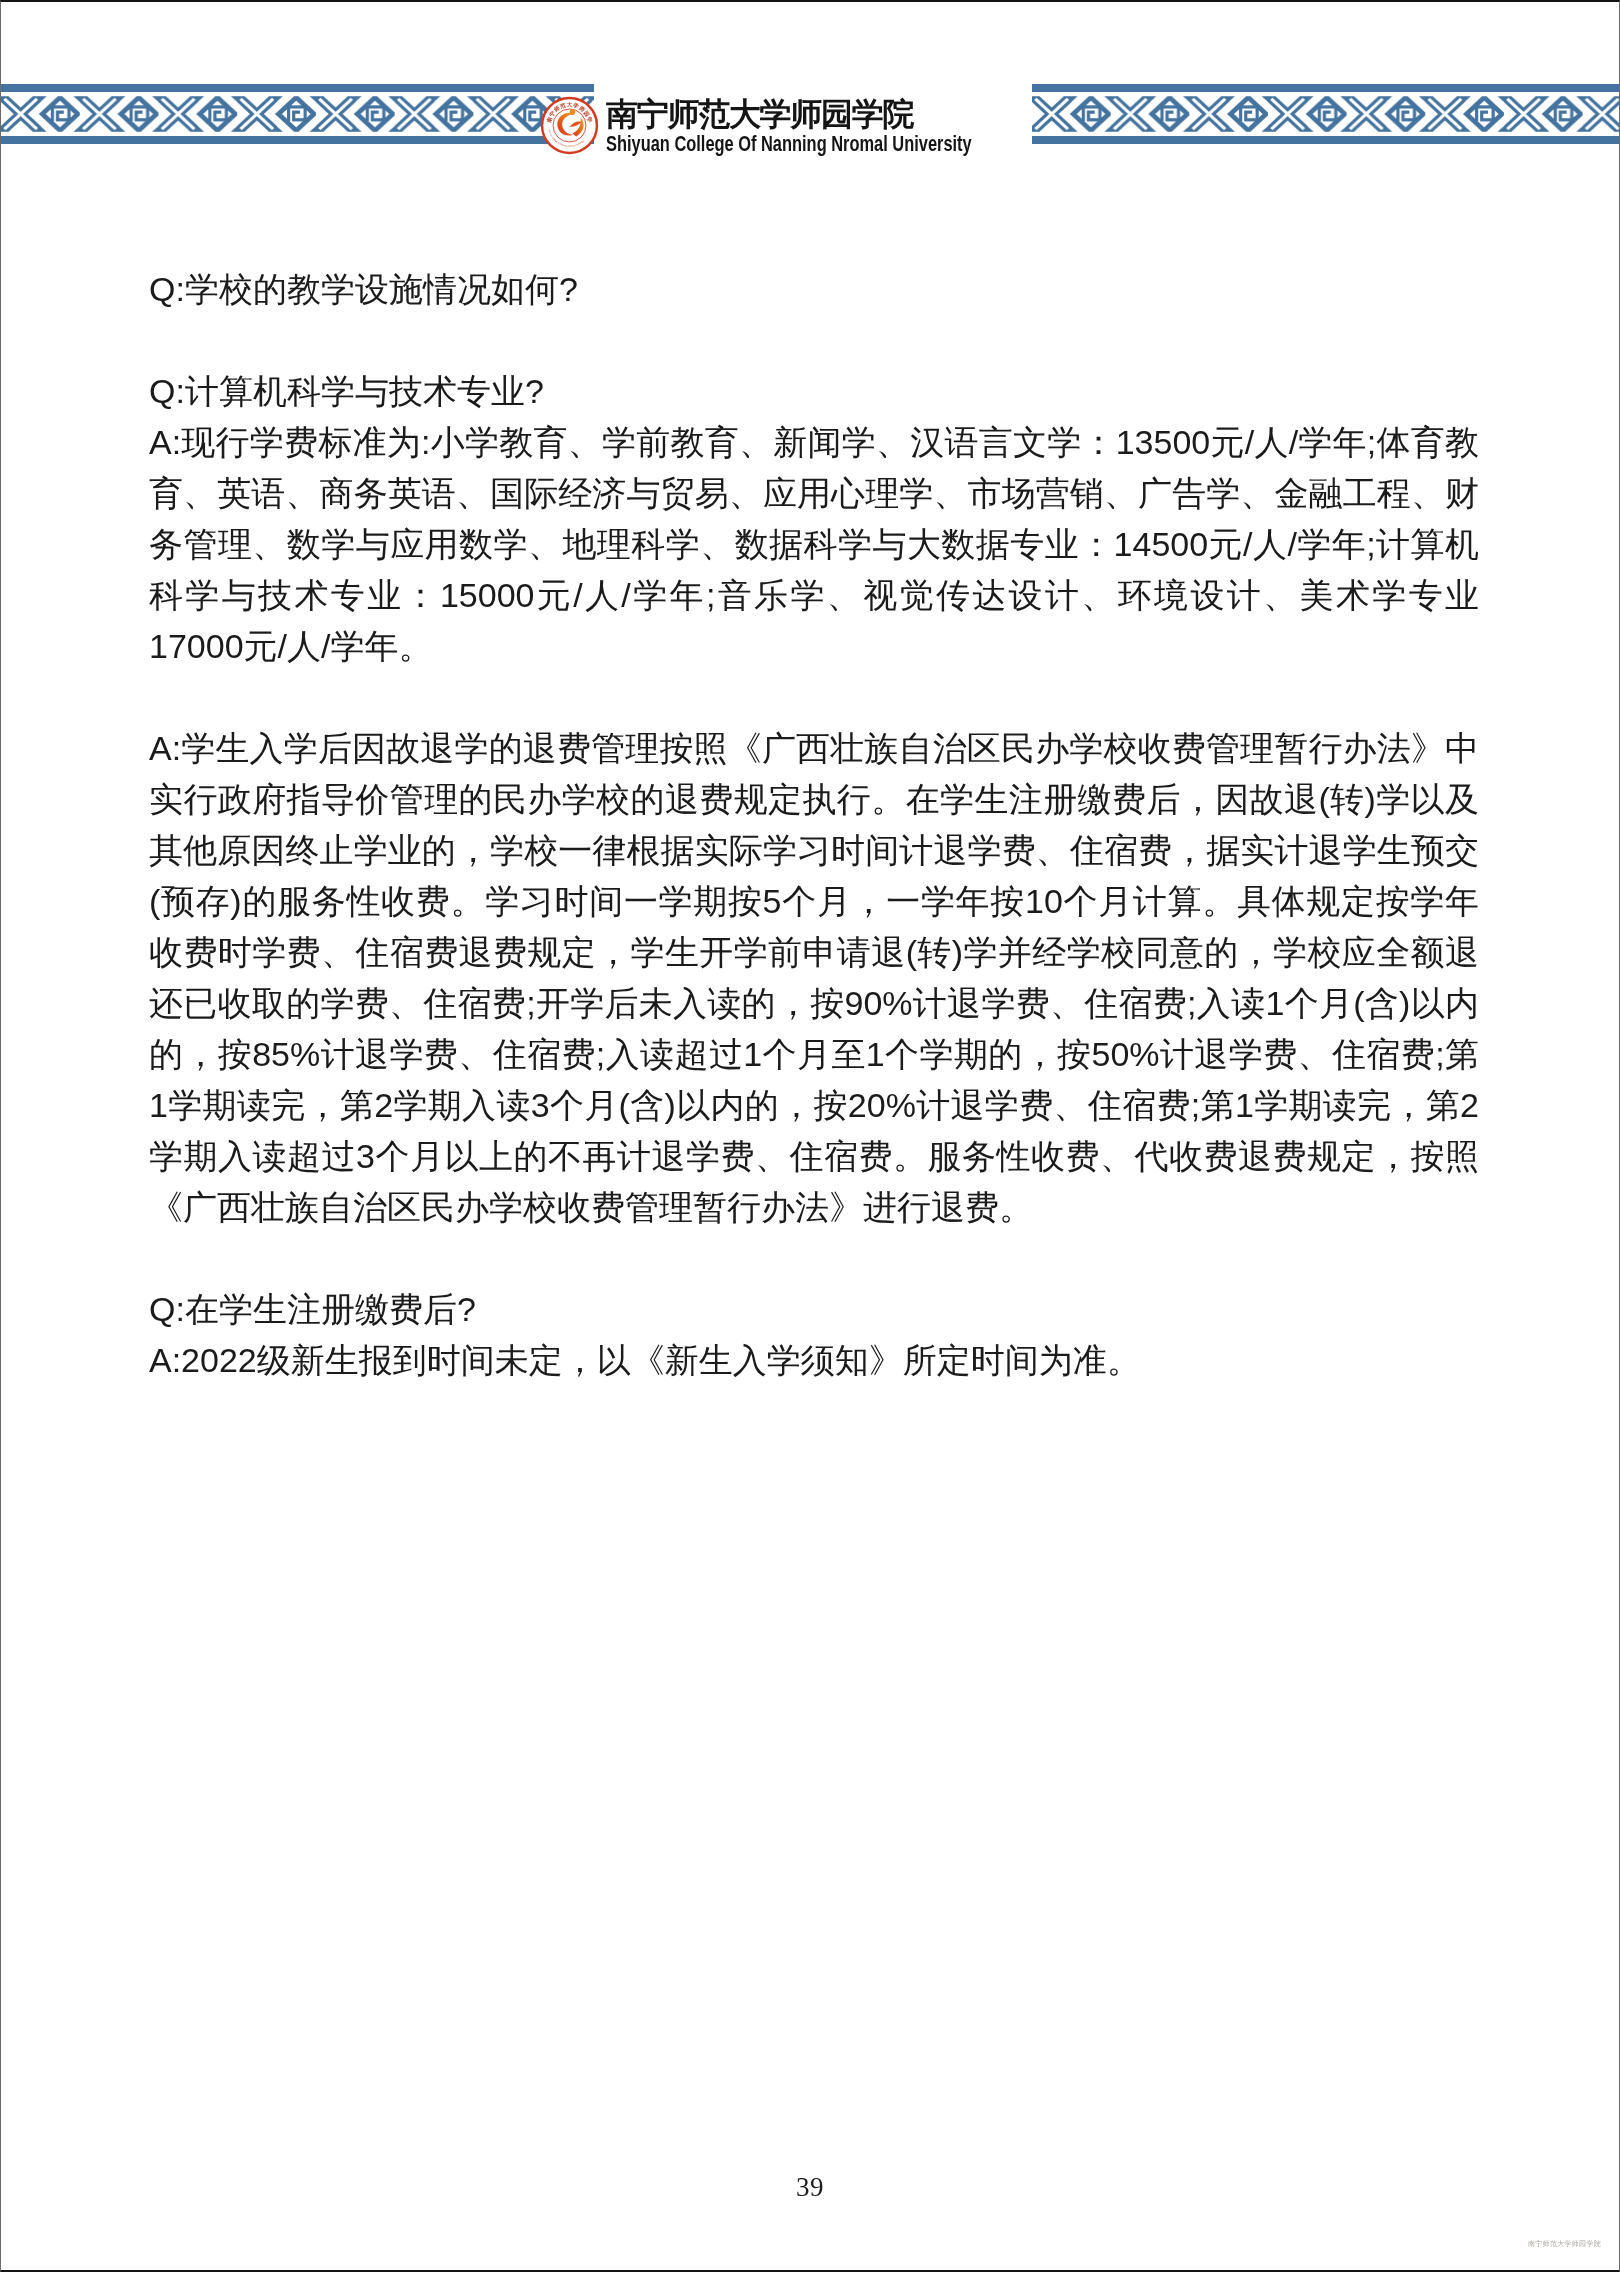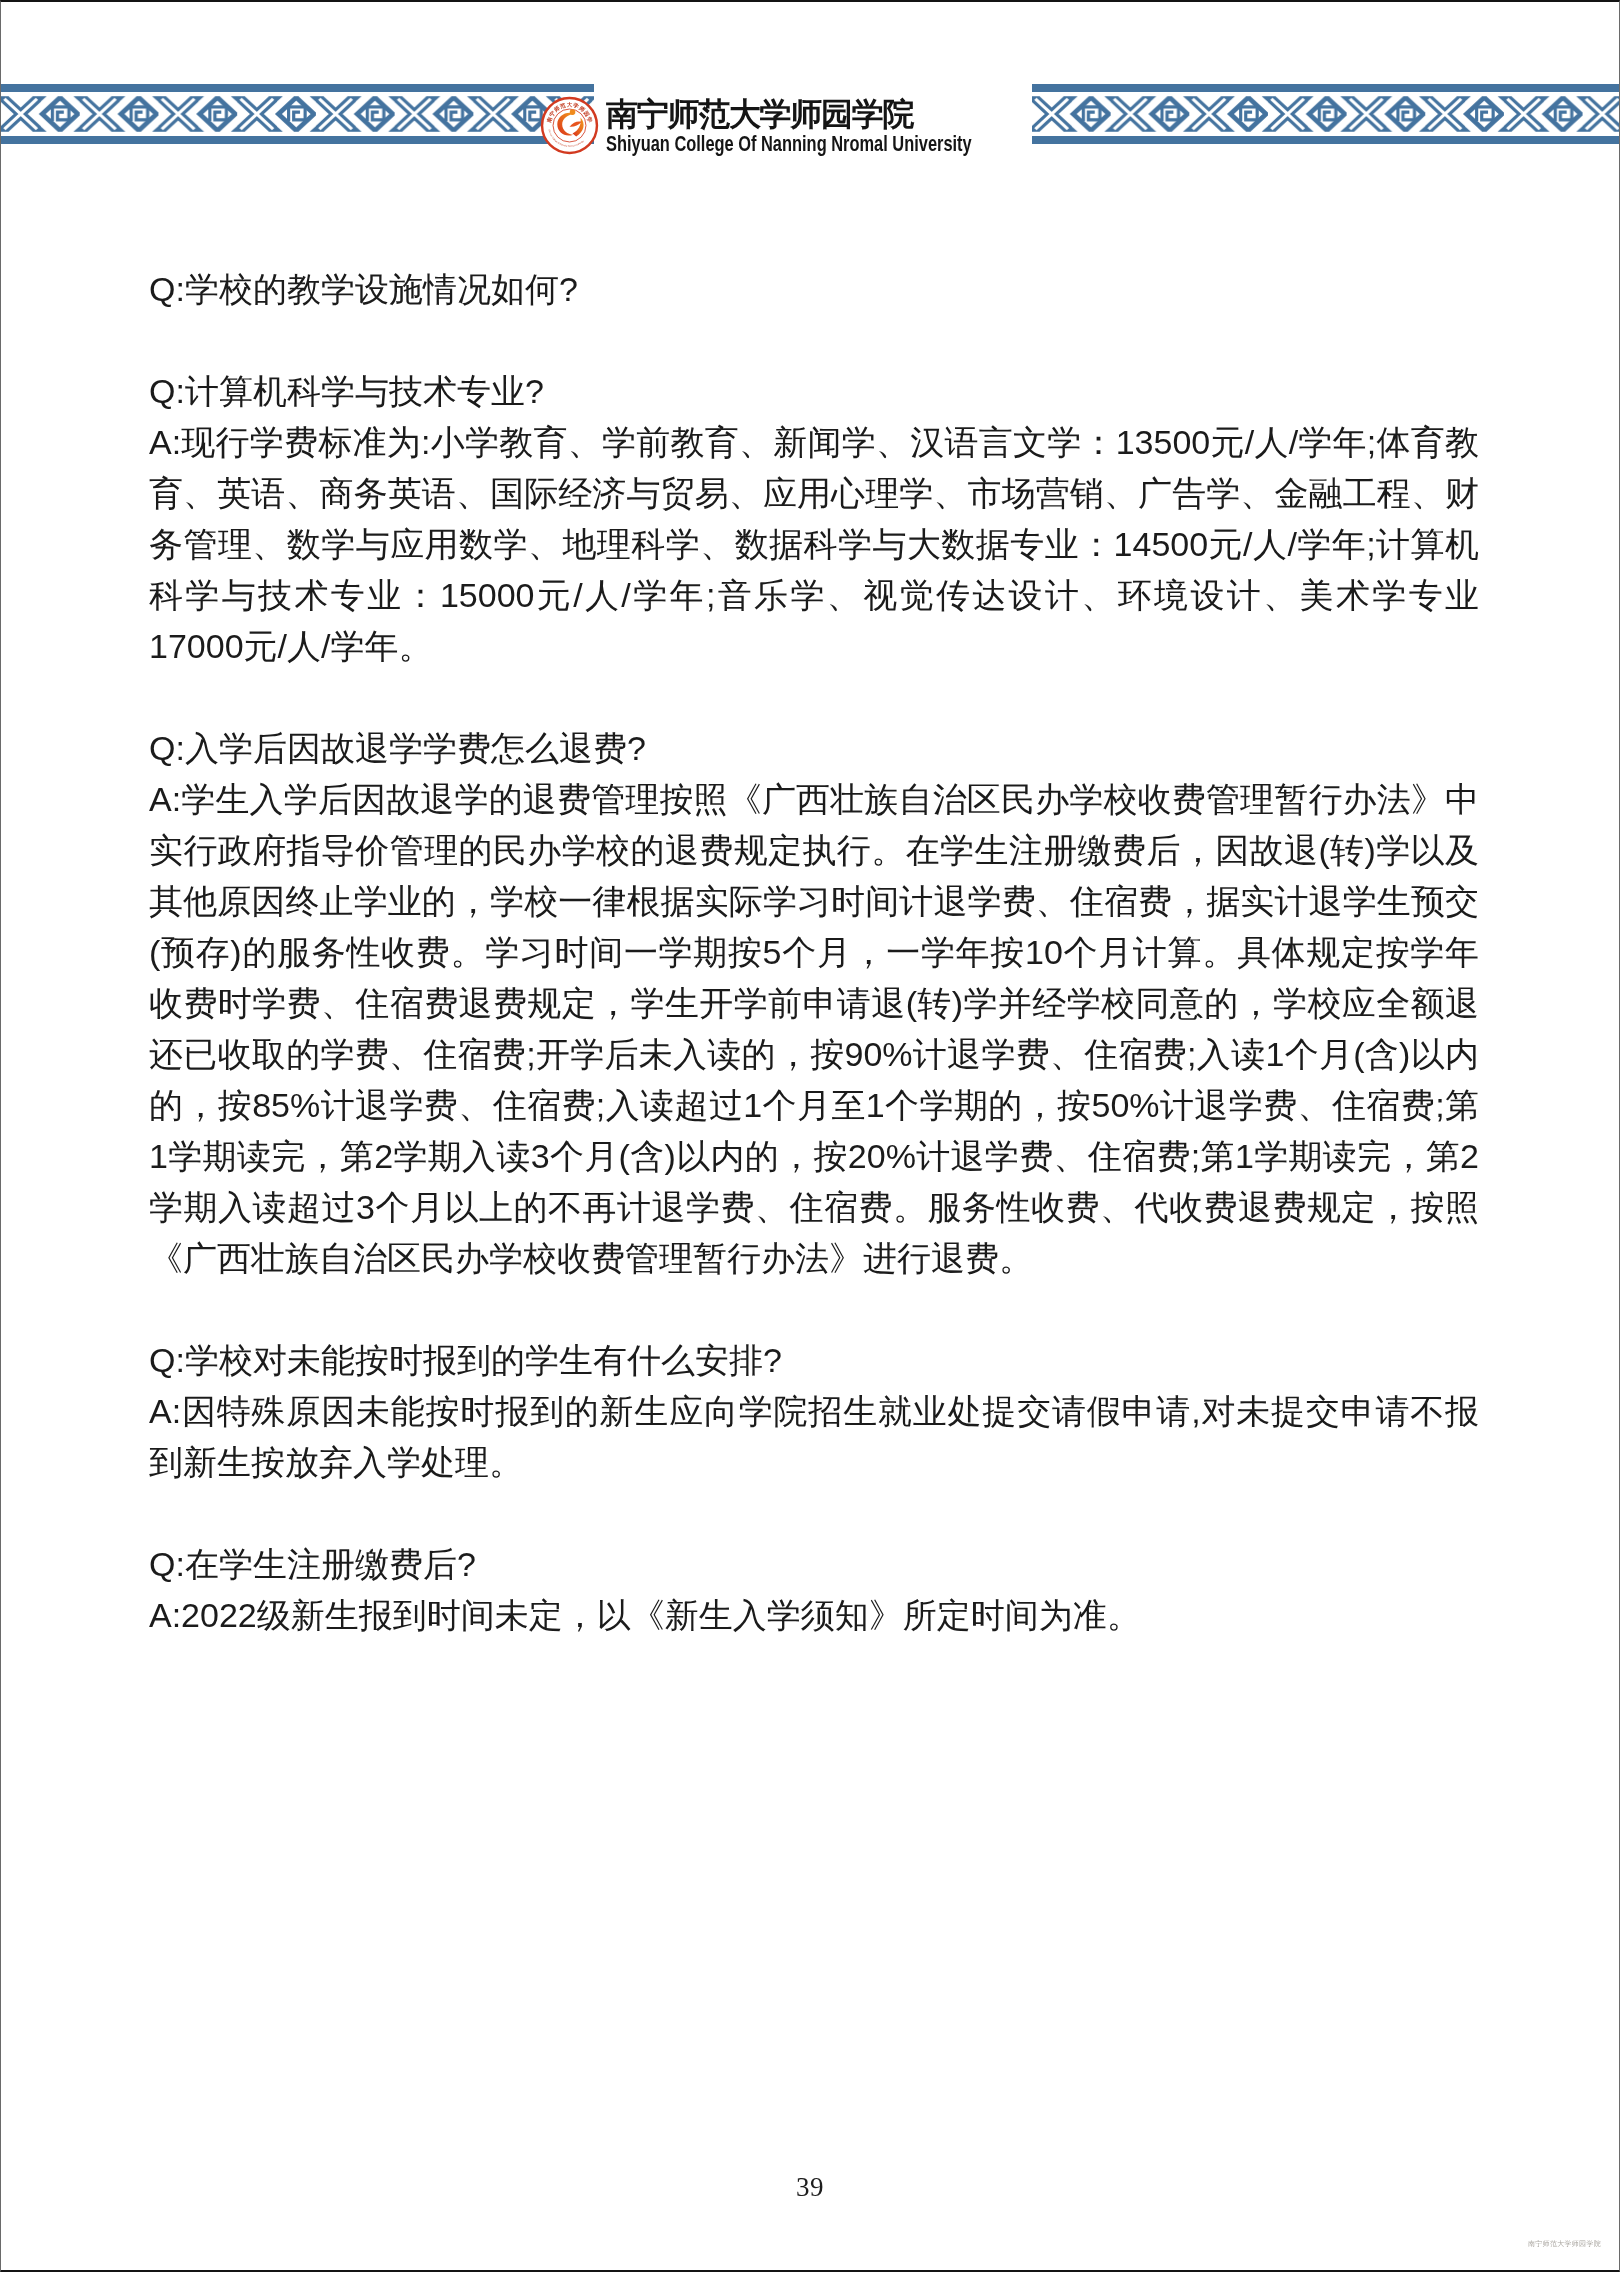--- a/index.html
+++ b/index.html
@@ -150,26 +150,21 @@
 
   <main class="content">
     <div class="qa">
       <div class="q">Q:学校的教学设施情况如何?</div>
     </div>
     <div class="qa">
       <div class="q">Q:计算机科学与技术专业?</div>
       <div class="a">A:现行学费标准为:小学教育、学前教育、新闻学、汉语言文学：13500元/人/学年;体育教育、英语、商务英语、国际经济与贸易、应用心理学、市场营销、广告学、金融工程、财务管理、数学与应用数学、地理科学、数据科学与大数据专业：14500元/人/学年;计算机科学与技术专业：15000元/人/学年;音乐学、视觉传达设计、环境设计、美术学专业17000元/人/学年。</div>
     </div>
     <div class="qa">
-      <div class="q">Q:入学后因故退学学费怎么退费?</div>
       <div class="a">A:学生入学后因故退学的退费管理按照《广西壮族自治区民办学校收费管理暂行办法》中实行政府指导价管理的民办学校的退费规定执行。在学生注册缴费后，因故退(转)学以及其他原因终止学业的，学校一律根据实际学习时间计退学费、住宿费，据实计退学生预交(预存)的服务性收费。学习时间一学期按5个月，一学年按10个月计算。具体规定按学年收费时学费、住宿费退费规定，学生开学前申请退(转)学并经学校同意的，学校应全额退还已收取的学费、住宿费;开学后未入读的，按90%计退学费、住宿费;入读1个月(含)以内的，按85%计退学费、住宿费;入读超过1个月至1个学期的，按50%计退学费、住宿费;第1学期读完，第2学期入读3个月(含)以内的，按20%计退学费、住宿费;第1学期读完，第2学期入读超过3个月以上的不再计退学费、住宿费。服务性收费、代收费退费规定，按照《广西壮族自治区民办学校收费管理暂行办法》进行退费。</div>
-    </div>
-    <div class="qa">
-      <div class="q">Q:学校对未能按时报到的学生有什么安排?</div>
-      <div class="a">A:因特殊原因未能按时报到的新生应向学院招生就业处提交请假申请,对未提交申请不报到新生按放弃入学处理。</div>
     </div>
     <div class="qa">
       <div class="q">Q:在学生注册缴费后?</div>
       <div class="a">A:2022级新生报到时间未定，以《新生入学须知》所定时间为准。</div>
     </div>
   </main>
 
   <div class="page-number">39</div>
   <div class="watermark">南宁师范大学师园学院</div>
 

